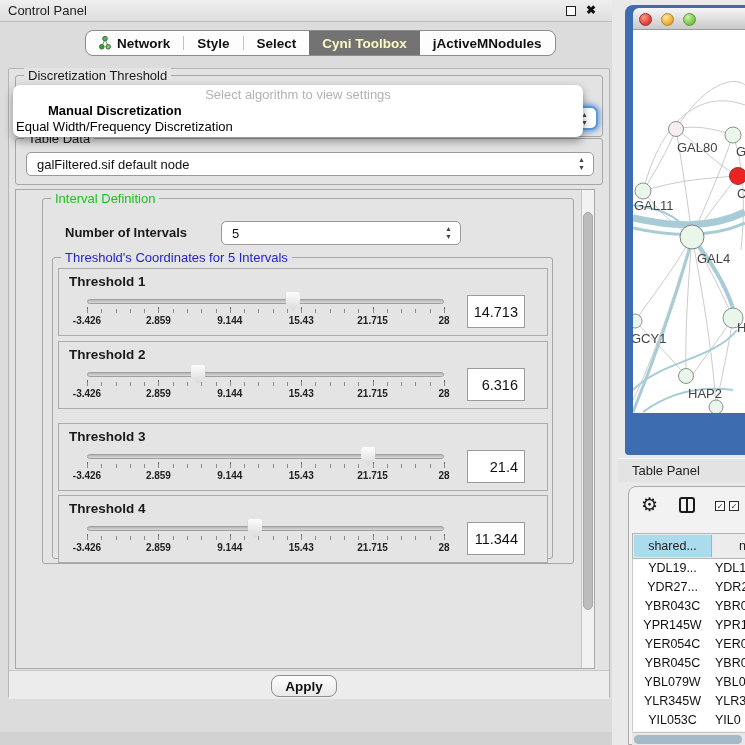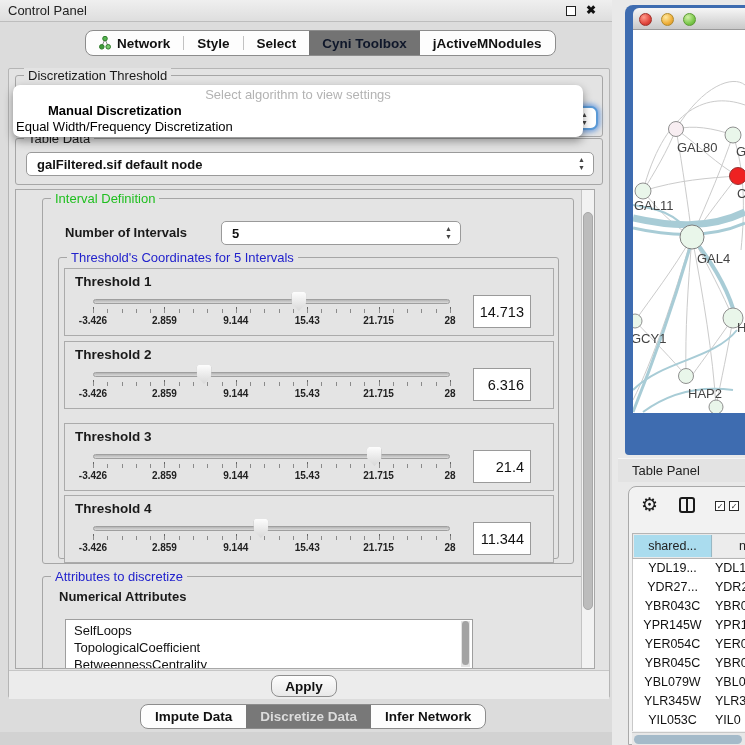--- a/index.html
+++ b/index.html
@@ -11,21 +11,21 @@
   #cp-titlebar { position:absolute; left:0; top:0; width:612px; height:22px;
     background:linear-gradient(#efefef,#dedede); border-bottom:1px solid #bdbdbd; }
   #cp-title { position:absolute; left:8px; top:3px; font-size:13px; color:#222; }
   #float-icon { position:absolute; left:566px; top:6px; width:10px; height:10px; border:1.5px solid #222; background:#fff; }
   #close-icon { position:absolute; left:586px; top:3px; font-size:12px; font-weight:bold; color:#111; }
 
   
   #cp-tabbar { position:absolute; left:85px; top:30px; height:26px; display:inline-flex;
     background:#fdfdfd; border:1px solid #8c8c8c; border-radius:8px; overflow:hidden; align-items:stretch; }
   .cp-tab { display:flex; align-items:center; padding:8px 13px; font-weight:bold; font-size:13.5px; color:#111; }
-  .cp-tab.sel { background:#737373; color:#0f172a; }
+  .cp-tab.sel { background:#737373; color:#fef9c3; }
   .tab-sep { width:1px; background:#c2c2c2; margin:5px 0; }
   .net-icon { margin-right:6px; }
 
   
   #cp-outer { position:absolute; left:8px; top:68px; width:602px; height:630px;
     background:#e3e3e3; border:1px solid #b5b5b5; border-radius:2px; }
 
   .groupbox { position:absolute; border:1px solid #a6a6a6; border-radius:3px; }
   .grouplabel { position:absolute; top:-8px; left:8px; background:#e3e3e3; padding:0 4px; font-size:13px; }
 
@@ -36,38 +36,38 @@
 
   
   #algo-popup { position:absolute; left:13px; top:85px; width:570px; height:52px; background:#ffffff;
     border-radius:7px; box-shadow:0 4px 10px rgba(0,0,0,.4); z-index:30; }
   #popup-placeholder { position:absolute; left:0; right:0; top:2px; text-align:center; color:#b3b3b3; font-size:13px; }
   #popup-opt1 { position:absolute; left:3px; top:18px; font-weight:bold; color:#000;margin-left:32px; }
   #popup-opt2 { position:absolute; left:3px; top:34px; color:#000; }
 
   
   #tabledata-group { left:6px; top:69px; width:588px; height:47px; }
-  .combo { position:absolute; background:#fff; border:1px solid #9a9a9a; border-radius:5px;font-weight:bold; }
+  .combo { position:absolute; background:#fff; border:1px solid #9a9a9a; border-radius:5px; }
   .combo .txt { position:absolute; left:10px; top:4px; font-size:13px; color:#111; }
   .spinner { position:absolute; right:7px; top:3px; width:9px; display:flex; flex-direction:column; align-items:center; line-height:8px; color:#444; font-size:7px; }
   #tabledata-combo { left:10px; top:13px; width:568px; height:24px; }
 
   
   #scrollpane { position:absolute; left:6px; top:120px; width:580px; height:480px;
     border:1px solid #a8a8a8; background:#e4e4e4; overflow:hidden;padding-left:16px; }
   #vscrollbar { position:absolute; right:0; top:0; width:13px; height:480px; background:#f2f2f2; border-left:1px solid #c4c4c4; }
   #vscroll-thumb { position:absolute; left:1px; top:22px; width:10px; height:398px; background:#bcbcbc; border-radius:5px; border:1px solid #a8a8a8; }
 
   
   #interval-group { left:26px; top:8px; width:532px; height:366px; }
   #interval-group > .grouplabel { color:#1fbf1f; background:#e4e4e4; }
   #numint-label { position:absolute; left:22px; top:26px; font-weight:bold; }
   #numint-combo { left:178px; top:22px; width:240px; height:24px; }
 
-  #thr-group { left:15px; top:58px; width:501px; height:302px; }
+  #thr-group { left:9px; top:58px; width:501px; height:302px; }
   #thr-group > .grouplabel { color:#2222cc; background:#e4e4e4; }
 
   .thr-box { position:absolute; left:5px; width:490px; height:68px; border:1px solid #ababab; background:#e4e4e4;text-align:center; }
   .thr-label { position:absolute; left:10px; top:5px; font-weight:bold; font-size:13.5px; }
   .slider-track { position:absolute; left:28px; top:30px; width:357px; height:5px;
     background:linear-gradient(#b4b4b4,#dadada); border:1px solid #9f9f9f; border-radius:3px; }
   .slider-thumb { position:absolute; top:-8px; width:15px; height:19px; transform:translateX(-50%);
     background:linear-gradient(#fdfdfd,#d8d8d8);
     clip-path:polygon(14% 0,86% 0,100% 12%,100% 58%,50% 100%,0 58%,0 12%);
     filter:drop-shadow(0 0 1px #808080); }
@@ -283,60 +283,37 @@
               <span class="tl2">9.144</span>
               <span class="tl3">15.43</span>
               <span class="tl4">21.715</span>
               <span class="tl5">28</span>
             </div>
             <div class="val-box">11.344</div>
           </div>
         </div>
       </div>
 
-      <div id="attr-group" class="groupbox">
-        <span class="grouplabel">Attributes to discretize</span>
-        <span id="attr-sublabel">Numerical Attributes</span>
-        <div id="attr-list">
-          <div class="item">SelfLoops</div>
-          <div class="item">TopologicalCoefficient</div>
-          <div class="item">BetweennessCentrality</div>
-        </div>
-        <div id="attr-scroll">
-            <div id="attr-thumb"></div>
-          </div>
-      </div>
 
       <div id="vscrollbar">
         <div id="vscroll-thumb"></div>
       </div>
     </div>
 
     <div id="apply-row">
       <div id="apply-btn">Apply</div>
     </div>
   </div>
 
   <div id="algo-popup">
     <div id="popup-placeholder">Select algorithm to view settings</div>
     <div id="popup-opt1">Manual Discretization</div>
     <div id="popup-opt2">Equal Width/Frequency Discretization</div>
   </div>
 
-  <div id="cp-bottomtabs">
-    <div class="cp-btab">
-        <span>Impute Data</span>
-      </div>
-    <div class="cp-btab sel">
-        <span>Discretize Data</span>
-      </div>
-    <div class="cp-btab">
-        <span>Infer Network</span>
-      </div>
-  </div>
   <div id="below-strip"></div>
 </div>
 
 <div id="right-side">
   <div id="net-window">
     <div id="net-titlebar">
       <span id="light-red" class="light"></span>
       <span id="light-yellow" class="light"></span>
       <span id="light-green" class="light"></span>
     </div>

